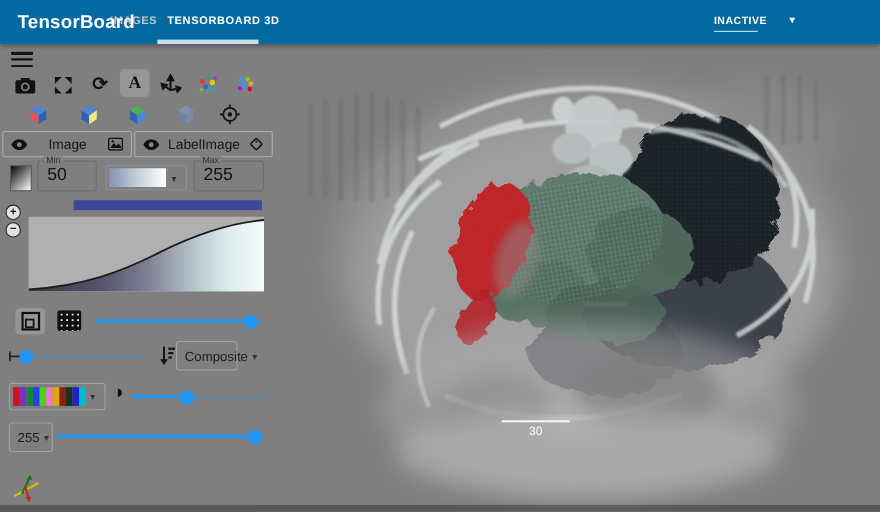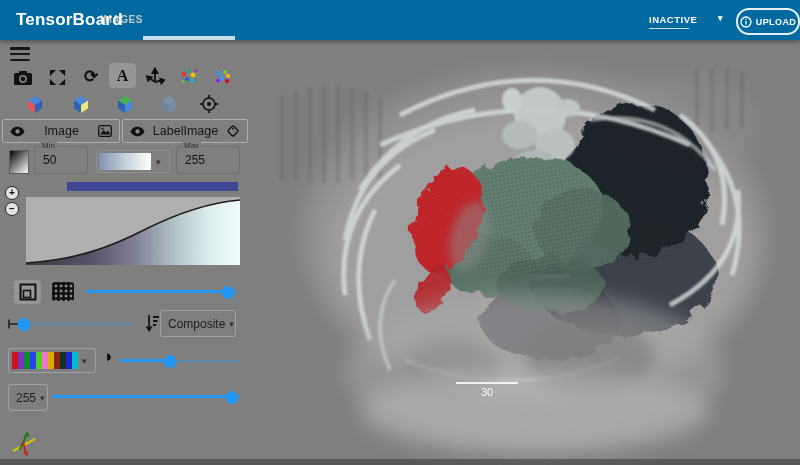--- a/index.html
+++ b/index.html
@@ -21,21 +21,21 @@
 
   
   .icon-btn{position:absolute;display:flex;align-items:center;justify-content:center;cursor:pointer;}
   .sel-bg{background:#969696;border-radius:4px;}
   .glyph{color:#111;}
   .outline-btn{position:absolute;border:1px solid #aeaeae;border-radius:2px;display:flex;align-items:center;cursor:pointer;}
   .dd{position:absolute;border:1px solid #a2a2a2;border-radius:3px;display:flex;align-items:center;justify-content:space-between;padding:0 7px;font-size:12px;color:#1d1d1d;cursor:pointer;box-sizing:border-box;}
   .dd .dd-arrow{font-size:9px;color:#333;margin-left:4px;}
   .ffield{position:absolute;border:1px solid #6e6e6e;border-radius:3px;box-sizing:border-box;}
   .flabel{position:absolute;top:-5px;left:5px;font-size:8px;color:#2f2f2f;background:#7f7f7f;padding:0 2px;line-height:1;}
-  .fvalue{position:absolute;left:8px;top:50%;transform:translateY(-50%);font-size:12px;color:#101010;}
+  .fvalue{position:absolute;left:8px;top:50%;transform:translateY(-50%);font-size:16px;color:#101010;}
 
   .slider{position:absolute;height:14px;cursor:pointer;}
   .s-rest{position:absolute;left:0;right:0;top:6px;height:2px;background:rgba(33,150,243,.38);}
   .s-fill{position:absolute;left:0;top:5px;height:3px;background:var(--accent,#2196f3);}
   .s-handle{position:absolute;top:1px;width:13px;height:13px;border-radius:50%;background:var(--accent,#2196f3);transform:translateX(-50%);}
   .slider.big{height:16px;}
   .slider.big .s-rest{top:7px;}
   .slider.big .s-fill{top:6px;height:3px;}
   .slider.big .s-handle{width:14px;height:14px;top:1px;}
 
@@ -167,33 +167,26 @@
       <path d="M140,330 Q118,280 145,240" stroke="#cfd4d4" stroke-width="4" fill="none" opacity=".6" style="filter:blur(1px)"></path>
     </g>
   </svg>
 
   <div class="scalebar-line"></div>
   <div class="scalebar-label">30</div>
 
   <div id="header" style="background: #0369a1;">
     <div class="app-title">TensorBoard</div>
     <div class="tab inactive" style="left:100px;">IMAGES</div>
+    <div class="tab active" style="left:152px;">TENSORBOARD 3D</div>
     <div class="tab-underline"></div>
     <div class="run-select">
       <span class="rs-label">INACTIVE</span>
       <span class="rs-underline"></span>
       <span class="rs-arrow">▾</span>
-    </div>
-    <div class="upload-btn">
-      <svg width="12" height="12" viewBox="0 0 12 12">
-        <circle cx="6" cy="6" r="5" fill="none" stroke="#fff" stroke-width="1.3"></circle>
-        <rect x="5.35" y="5" width="1.3" height="3.6" fill="#fff"></rect>
-        <rect x="5.35" y="2.7" width="1.3" height="1.3" fill="#fff"></rect>
-      </svg>
-      <span>UPLOAD</span>
     </div>
   </div>
 
   <div class="hamburger">
       <div></div>
       <div></div>
       <div></div>
     </div>
 
   <div class="icon-btn" style="left:12px;top:66px;width:22px;height:22px;">
@@ -378,21 +371,21 @@
     <div class="s-fill" style="width: 3%;"></div>
     <div class="s-handle" style="left: 3%;"></div>
   </div>
   <svg style="position:absolute;left:144px;top:313px;" width="16" height="20" viewBox="0 0 16 20" fill="#161616">
     <rect x="4.2" y="2" width="1.8" height="13"></rect>
       <path d="M5.1,19 L1.6,13.5 L8.6,13.5 Z"></path>
     <rect x="9" y="3" width="6" height="2"></rect>
       <rect x="9" y="7" width="4.6" height="2"></rect>
       <rect x="9" y="11" width="3.2" height="2"></rect>
   </svg>
-  <div class="dd" style="left:160px;top:310px;width:76px;height:27px;">
+  <div class="dd" style="left:160px;top:310px;width:56px;height:27px;">
     <span>Composite</span>
     <span class="dd-arrow">▾</span>
   </div>
 
   <div class="palette">
     <div class="p-stripes">
         <div style="flex: 1 1 0%; background: rgb(204, 17, 34);"></div>
         <div style="flex: 1 1 0%; background: rgb(119, 51, 187);"></div>
         <div style="flex: 1 1 0%; background: rgb(17, 136, 51);"></div>
         <div style="flex: 1 1 0%; background: rgb(34, 68, 238);"></div>

